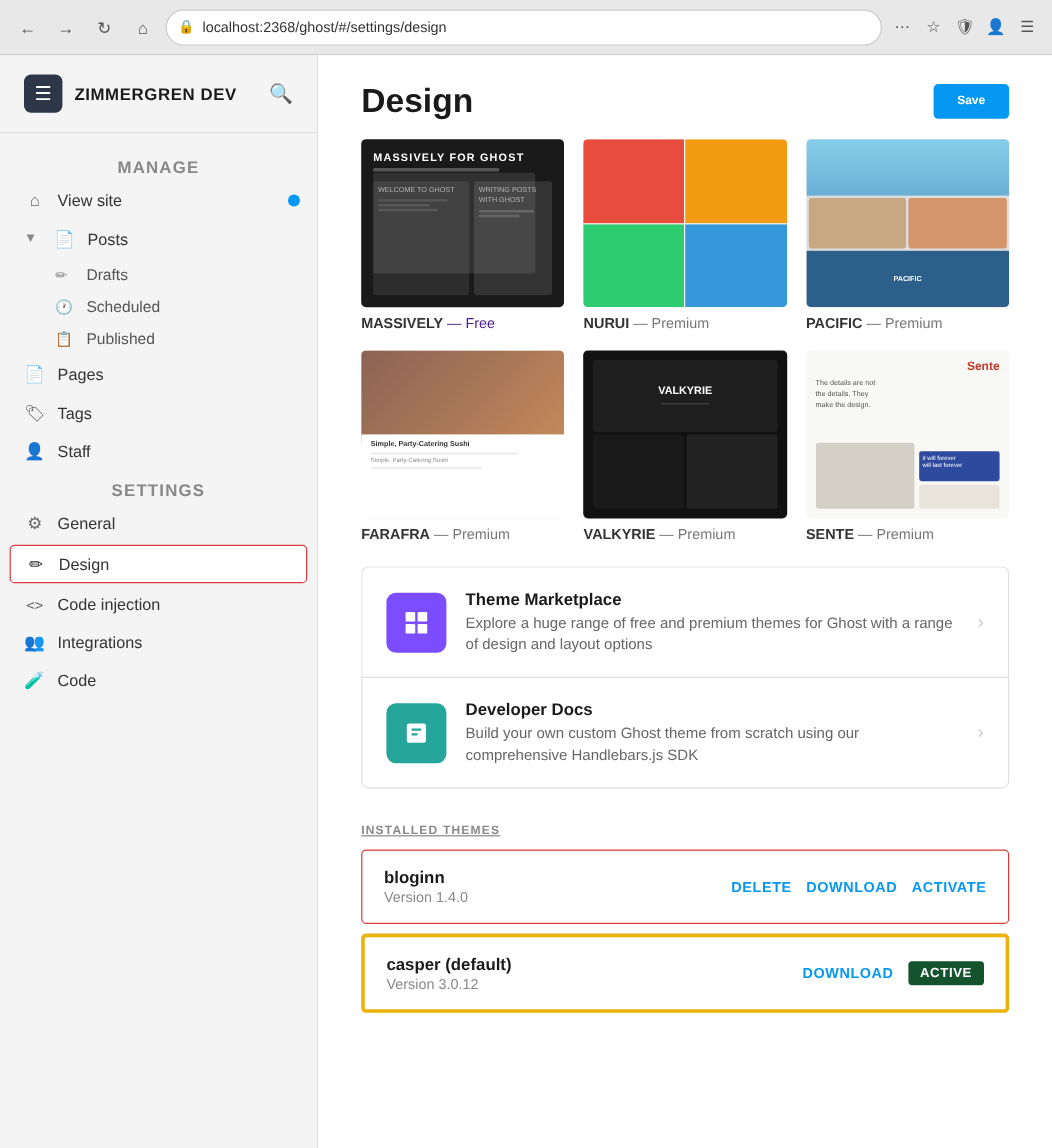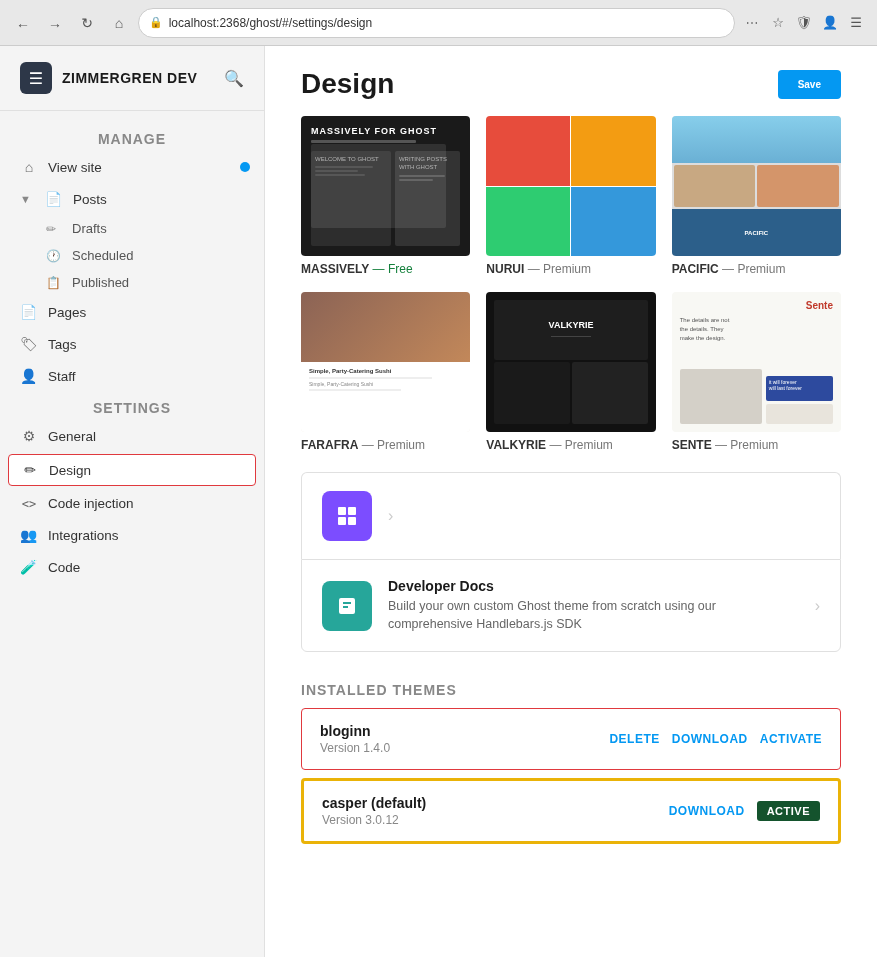--- a/index.html
+++ b/index.html
@@ -164,21 +164,21 @@
       background: #ddd;
     }
     .theme-label {
       font-size: 12px;
       color: #333;
       margin-top: 6px;
       font-weight: 500;
     }
     .theme-label .theme-name { font-weight: 700; text-transform: uppercase; }
     .theme-label .theme-tier { color: #777; }
-    .theme-tier.free { color: #15803d; }
+    .theme-tier.free { color: #4c1d95; }
     .theme-tier.premium { color: #777; }
 
     
     .promo-cards { padding: 0 36px 20px; display: flex; flex-direction: column; gap: 0; }
     .promo-card {
       display: flex;
       align-items: center;
       gap: 16px;
       padding: 18px 20px;
       border: 1px solid #e0e0e0;
@@ -197,26 +197,27 @@
     .promo-icon.purple { background: #7c4dff; }
     .promo-icon.teal { background: #26a69a; }
     .promo-content { flex: 1; }
     .promo-title { font-size: 14px; font-weight: 700; color: #1a1a1a; margin-bottom: 4px; }
     .promo-desc { font-size: 12.5px; color: #666; line-height: 1.4; }
     .promo-chevron { color: #ccc; font-size: 16px; }
 
     
     .installed-section { padding: 10px 36px 20px; }
     .installed-label {
-      font-size: 14px;
+      font-size: 10px;
       font-weight: 700;
       letter-spacing: 1px;
       text-transform: uppercase;
       color: #888;
       margin-bottom: 10px;
+      text-decoration: underline;
     }
     .theme-row {
       border: 3px solid #eab308;
       border-radius: 4px;
       padding: 14px 18px;
       margin-bottom: 8px;
       display: flex;
       align-items: center;
       justify-content: space-between;
     }
@@ -502,20 +503,24 @@
 
       <div class="promo-card">
         <div class="promo-icon purple">
           <svg width="24" height="24" viewBox="0 0 24 24" fill="white">
               <rect x="3" y="3" width="8" height="8" rx="1"></rect>
               <rect x="13" y="3" width="8" height="8" rx="1"></rect>
               <rect x="3" y="13" width="8" height="8" rx="1"></rect>
               <rect x="13" y="13" width="8" height="8" rx="1"></rect>
             </svg>
         </div>
+        <div class="promo-content">
+          <div class="promo-title">Theme Marketplace</div>
+          <div class="promo-desc">Explore a huge range of free and premium themes for Ghost with a range of design and layout options</div>
+        </div>
         <span class="promo-chevron">›</span>
       </div>
 
       <div class="promo-card">
         <div class="promo-icon teal">
           <svg width="24" height="24" viewBox="0 0 24 24" fill="white">
               <path d="M6 4h12a2 2 0 012 2v12a2 2 0 01-2 2H6a2 2 0 01-2-2V6a2 2 0 012-2zm2 4v2h8V8H8zm0 4v2h5v-2H8z"></path>
             </svg>
         </div>
         <div class="promo-content">

